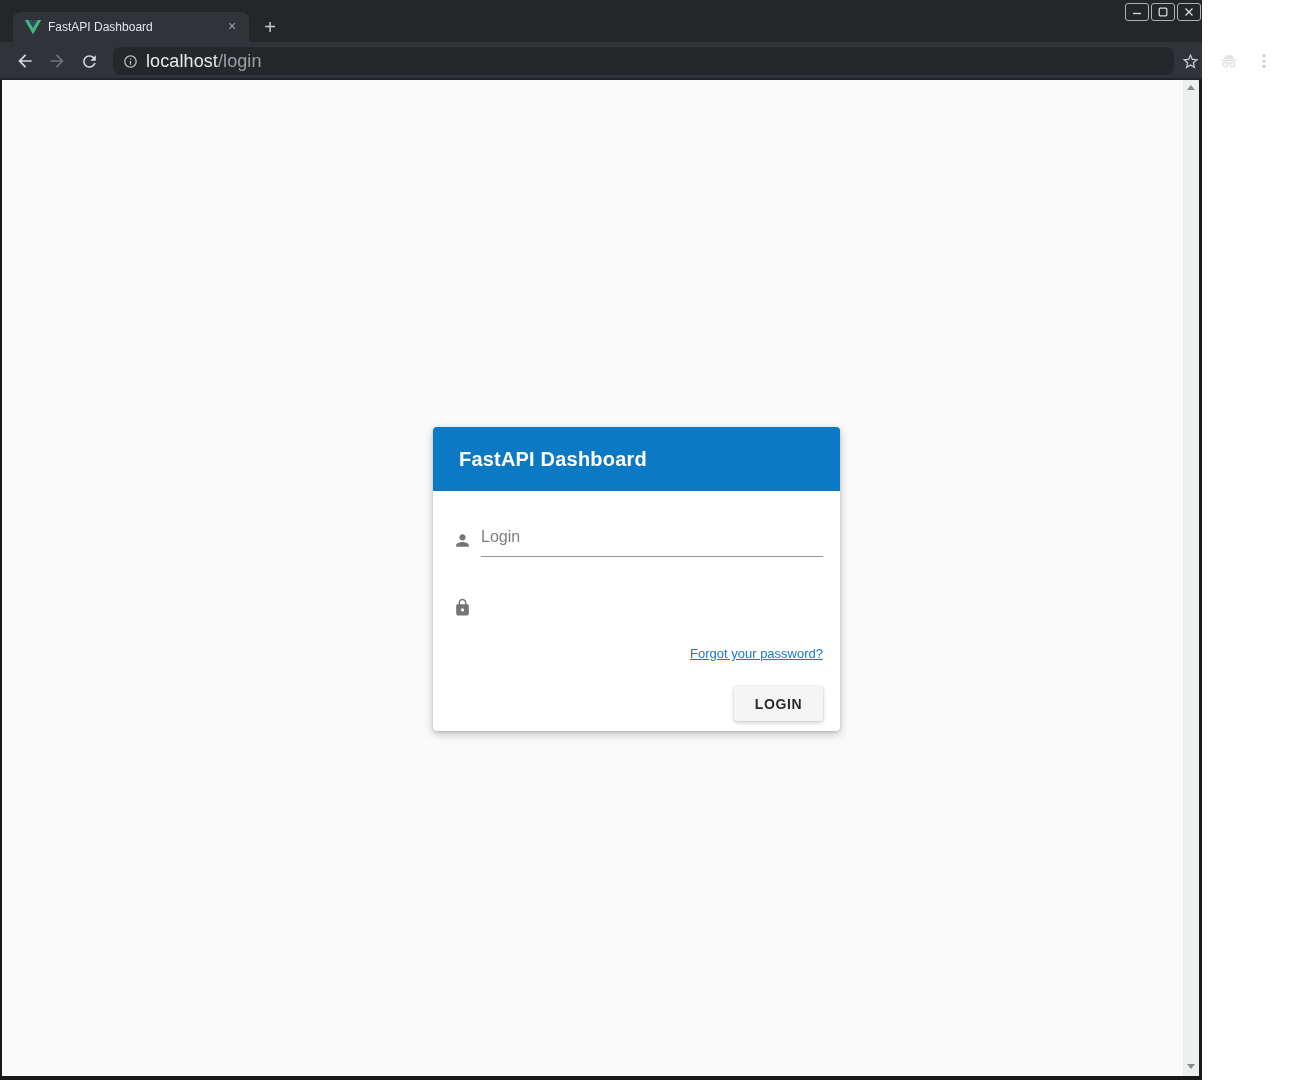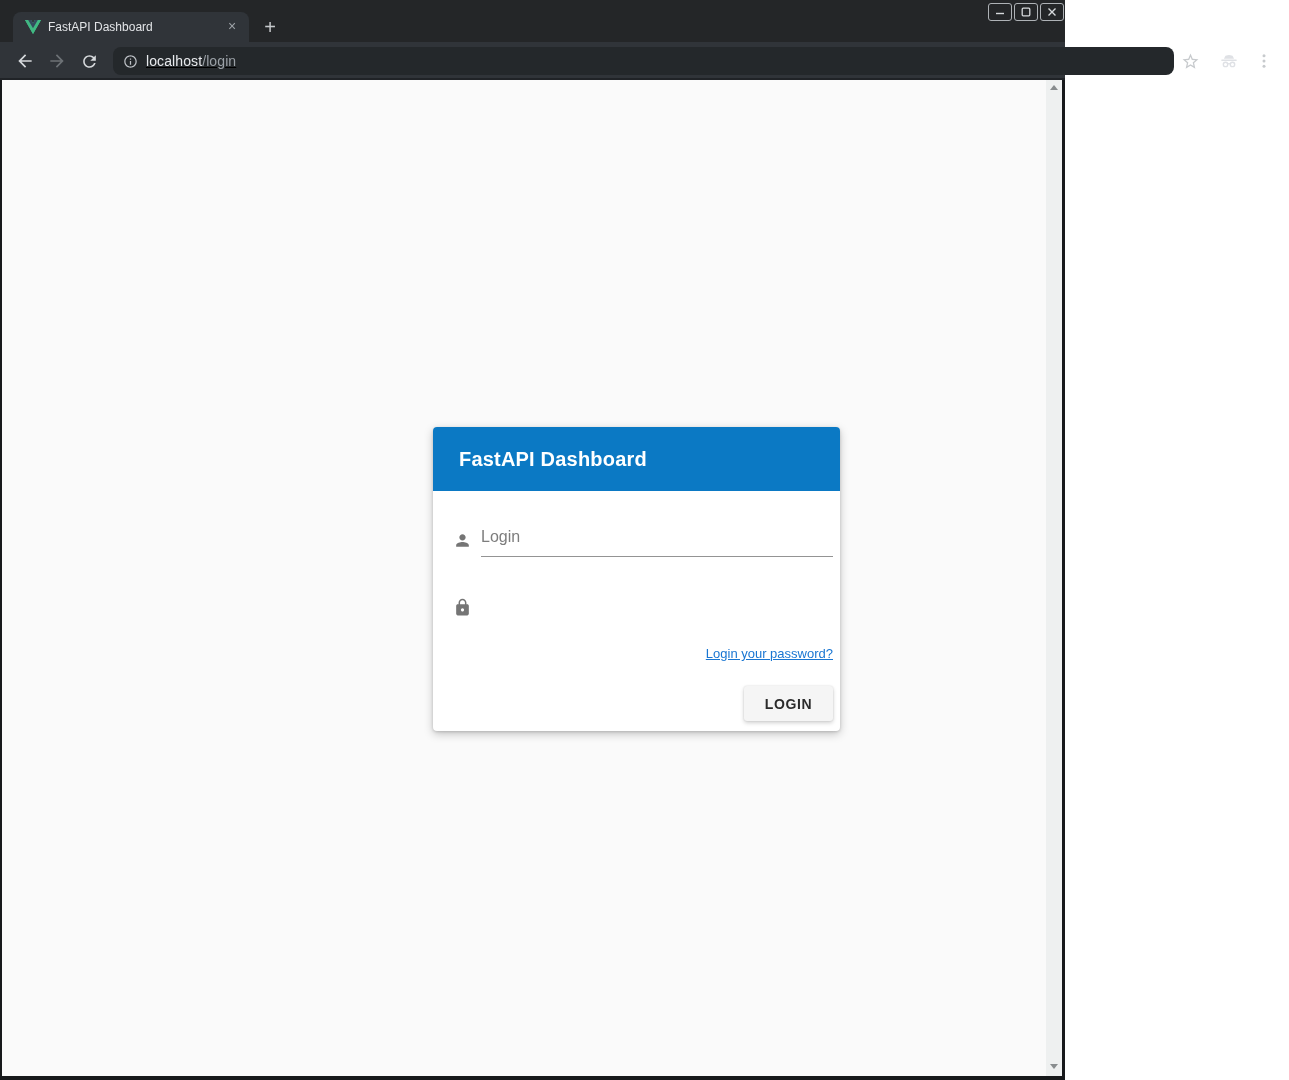--- a/index.html
+++ b/index.html
@@ -1,20 +1,20 @@
 <!DOCTYPE html>
 <html><head>
 <meta charset="utf-8">
 <style>
   * { box-sizing: border-box; margin: 0; padding: 0; }
   html, body { width: 1289px; height: 1080px; overflow: hidden; }
   body { font-family: "Liberation Sans", sans-serif; }
 
   .window {
-    position: relative; width: 1065px; height: 1080px;
+    position: relative; width: 1202px; height: 1080px;
     background: #17191b;
   }
 
   
   .titlebar {
     position: absolute; left: 0; top: 0; width: 100%; height: 42px;
     background: #242628;
   }
   .tab {
     position: absolute; left: 13px; top: 12px; width: 236px; height: 30px;
@@ -59,21 +59,21 @@
   .tb-reload  { left: 77px; }
   .tb-star    { left: 1178px; }
   .tb-incog   { left: 1217px; cursor: default; }
   .tb-menu    { left: 1252px; }
   .omnibox {
     position: absolute; left: 113px; top: 5px; width: 1061px; height: 28px;
     background: #24282b; border-radius: 8px;
     display: flex; align-items: center; padding-left: 10px; cursor: text;
   }
   .omni-info { width: 15px; height: 15px; flex: 0 0 15px; }
-  .url { margin-left: 8px; font-size: 14px; letter-spacing: .1px; text-decoration: underline; }
+  .url { margin-left: 8px; font-size: 18px; letter-spacing: .1px; }
   .url-host { color: #e8eaed; }
   .url-path { color: #9aa0a6; }
 
   
   .page {
     position: absolute; left: 2px; top: 80px; right: 3px; bottom: 4px;
     background: #fafafa;
   }
   .scrollbar {
     position: absolute; right: 0; top: 0; width: 16px; height: 100%;
@@ -97,21 +97,21 @@
     background: #ffffff; border-radius: 4px;
     box-shadow: 0 3px 10px rgba(0,0,0,0.22), 0 1px 3px rgba(0,0,0,0.15);
   }
   .card-header {
     height: 64px; background: #0b79c4; border-radius: 4px 4px 0 0;
     display: flex; align-items: center; padding-left: 26px;
   }
   .card-title {
     color: #ffffff; font-size: 20px; font-weight: 600; letter-spacing: .2px;
   }
-  .card-body { padding: 0 7px 10px 17px; }
+  .card-body { padding: 0 17px 10px 17px; }
   .field-row { display: flex; align-items: flex-end; height: 40px; }
   .field-row.first { margin-top: 26px; }
   .field-row.second { margin-top: 27px; }
   .field-icon { width: 31px; padding-bottom: 7px; }
   .field-icon svg { width: 19px; height: 19px; margin-left: 3px; display: block; }
   .field-input {
     flex: 1; border: none; border-bottom: 1px solid #949494; outline: none;
     background: transparent; height: 34px; font-size: 16px;
     font-family: "Liberation Sans", sans-serif; color: #333;
     padding: 0 0 6px 0; border-radius: 0;
@@ -232,21 +232,21 @@
 
         <div class="field-row second">
           <span class="field-icon">
             <svg viewBox="0 0 24 24" fill="#757575">
               <path d="M18 8h-1V6c0-2.76-2.24-5-5-5S7 3.24 7 6v2H6c-1.1 0-2 .9-2 2v10c0 1.1.9 2 2 2h12c1.1 0 2-.9 2-2V10c0-1.1-.9-2-2-2zm-6 9c-1.1 0-2-.9-2-2s.9-2 2-2 2 .9 2 2-.9 2-2 2zm3.1-9H8.9V6c0-1.71 1.39-3.1 3.1-3.1 1.71 0 3.1 1.39 3.1 3.1v2z"></path>
             </svg>
           </span>
         </div>
 
         <div class="forgot-row">
-          <a class="forgot-link">Login your password?</a>
+          <a class="forgot-link">Forgot your password?</a>
         </div>
 
         <div class="actions-row">
           <button class="login-btn">LOGIN</button>
         </div>
 
       </div>
     </div>
 
     <div class="scrollbar">

